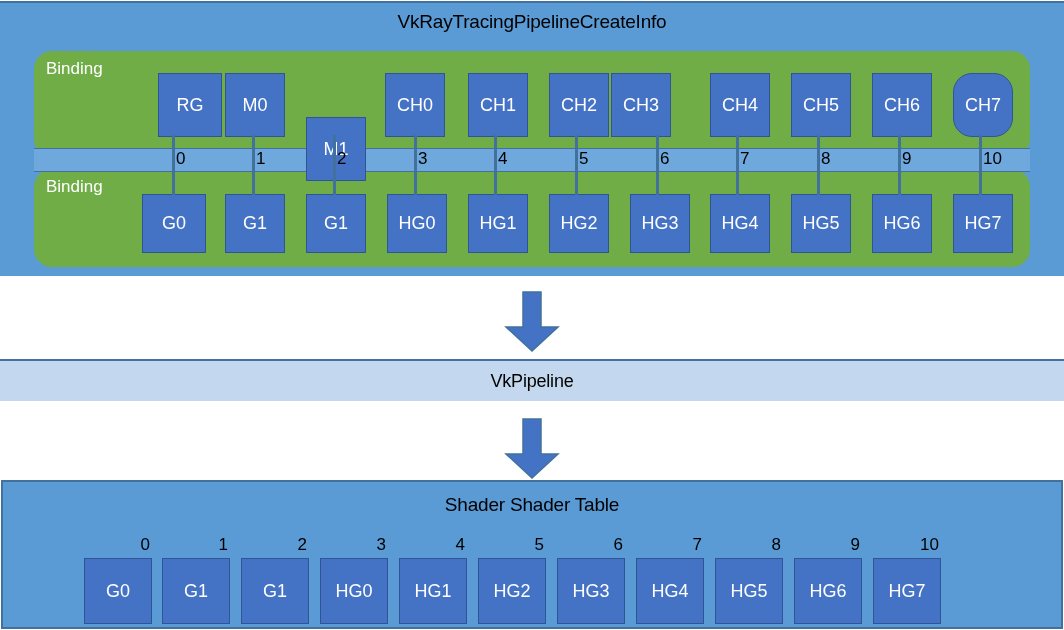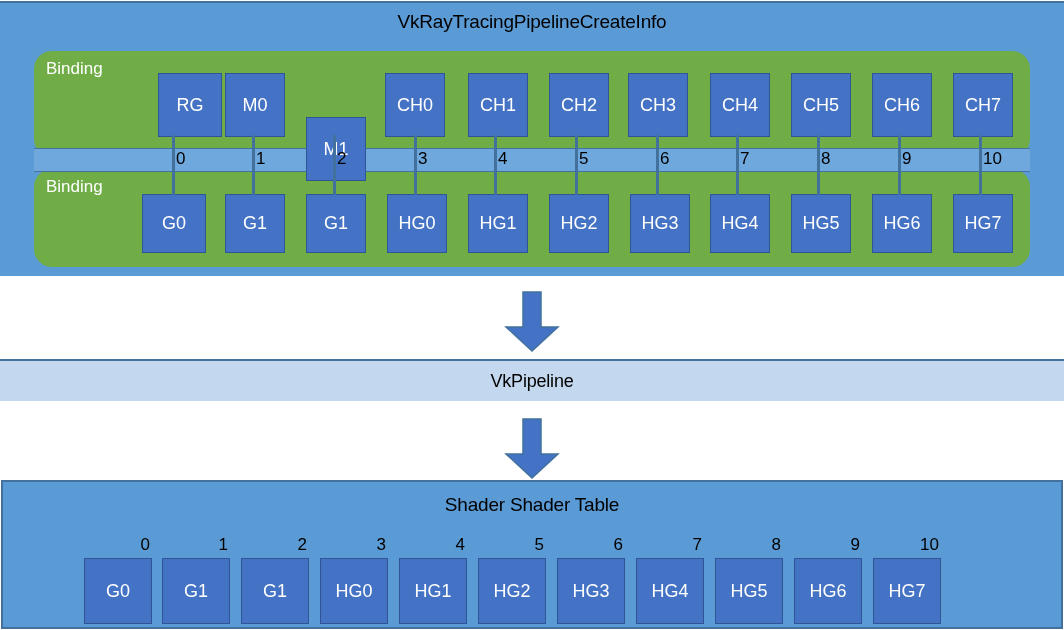--- a/index.html
+++ b/index.html
@@ -190,25 +190,25 @@
 
   <div id="index-band"></div>
 
   <div id="stage-cells-layer">
       <div class="cell stage-cell" style="left:142px;width:62px;margin-left:16px;">RG</div>
       <div class="cell stage-cell" style="left:225px;width:58px;">M0</div>
       <div class="cell stage-cell" style="left:306px;width:58px;margin-top:44px;">M1</div>
       <div class="cell stage-cell" style="left:385px;width:58px;">CH0</div>
       <div class="cell stage-cell" style="left:468px;width:58px;">CH1</div>
       <div class="cell stage-cell" style="left:549px;width:58px;">CH2</div>
-      <div class="cell stage-cell" style="left:628px;width:58px;">CH3</div>
+      <div class="cell stage-cell" style="left:611px;width:58px;">CH3</div>
       <div class="cell stage-cell" style="left:710px;width:58px;">CH4</div>
       <div class="cell stage-cell" style="left:791px;width:58px;">CH5</div>
       <div class="cell stage-cell" style="left:872px;width:58px;">CH6</div>
-      <div class="cell stage-cell" style="left:953px;width:58px;">CH7</div>
+      <div class="cell stage-cell" style="left:953px;width:58px;border-radius:19px;">CH7</div>
     </div>
   <div id="group-cells-layer">
       <div class="cell group-cell" style="left:142px;width:62px;">G0</div>
       <div class="cell group-cell" style="left:225px;width:58px;">G1</div>
       <div class="cell group-cell" style="left:306px;width:58px;">G1</div>
       <div class="cell group-cell" style="left:387px;width:58px;">HG0</div>
       <div class="cell group-cell" style="left:468px;width:58px;">HG1</div>
       <div class="cell group-cell" style="left:549px;width:58px;">HG2</div>
       <div class="cell group-cell" style="left:630px;width:58px;">HG3</div>
       <div class="cell group-cell" style="left:710px;width:58px;">HG4</div>

